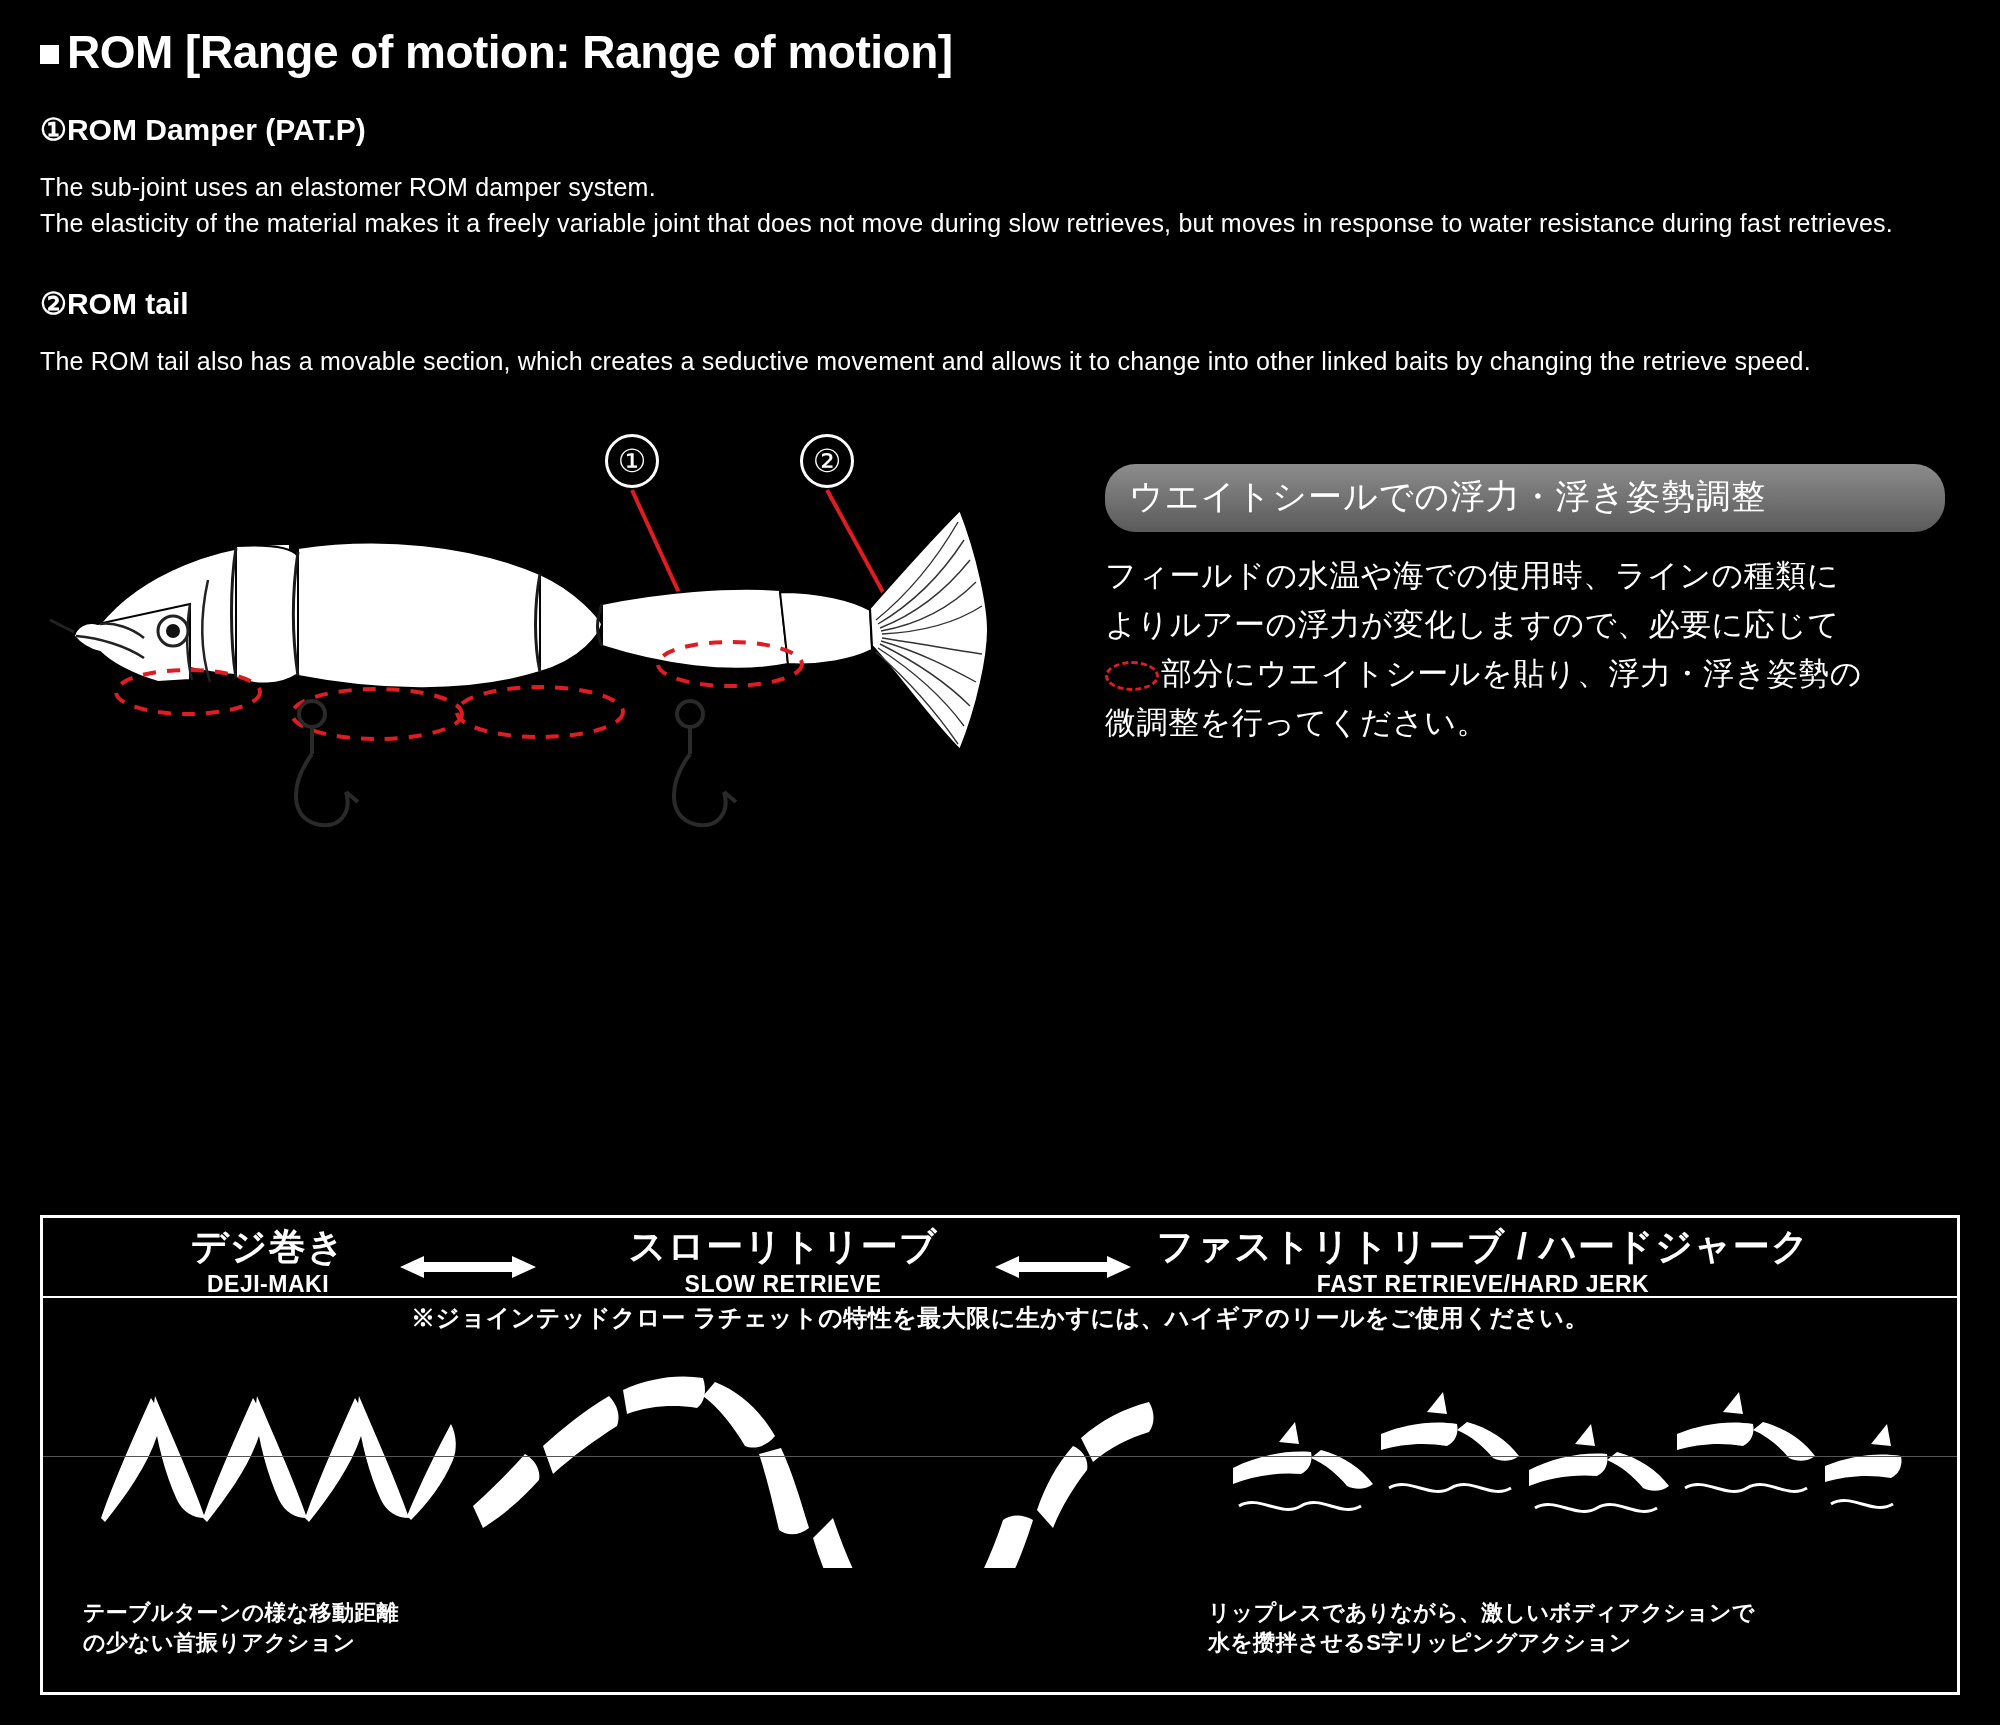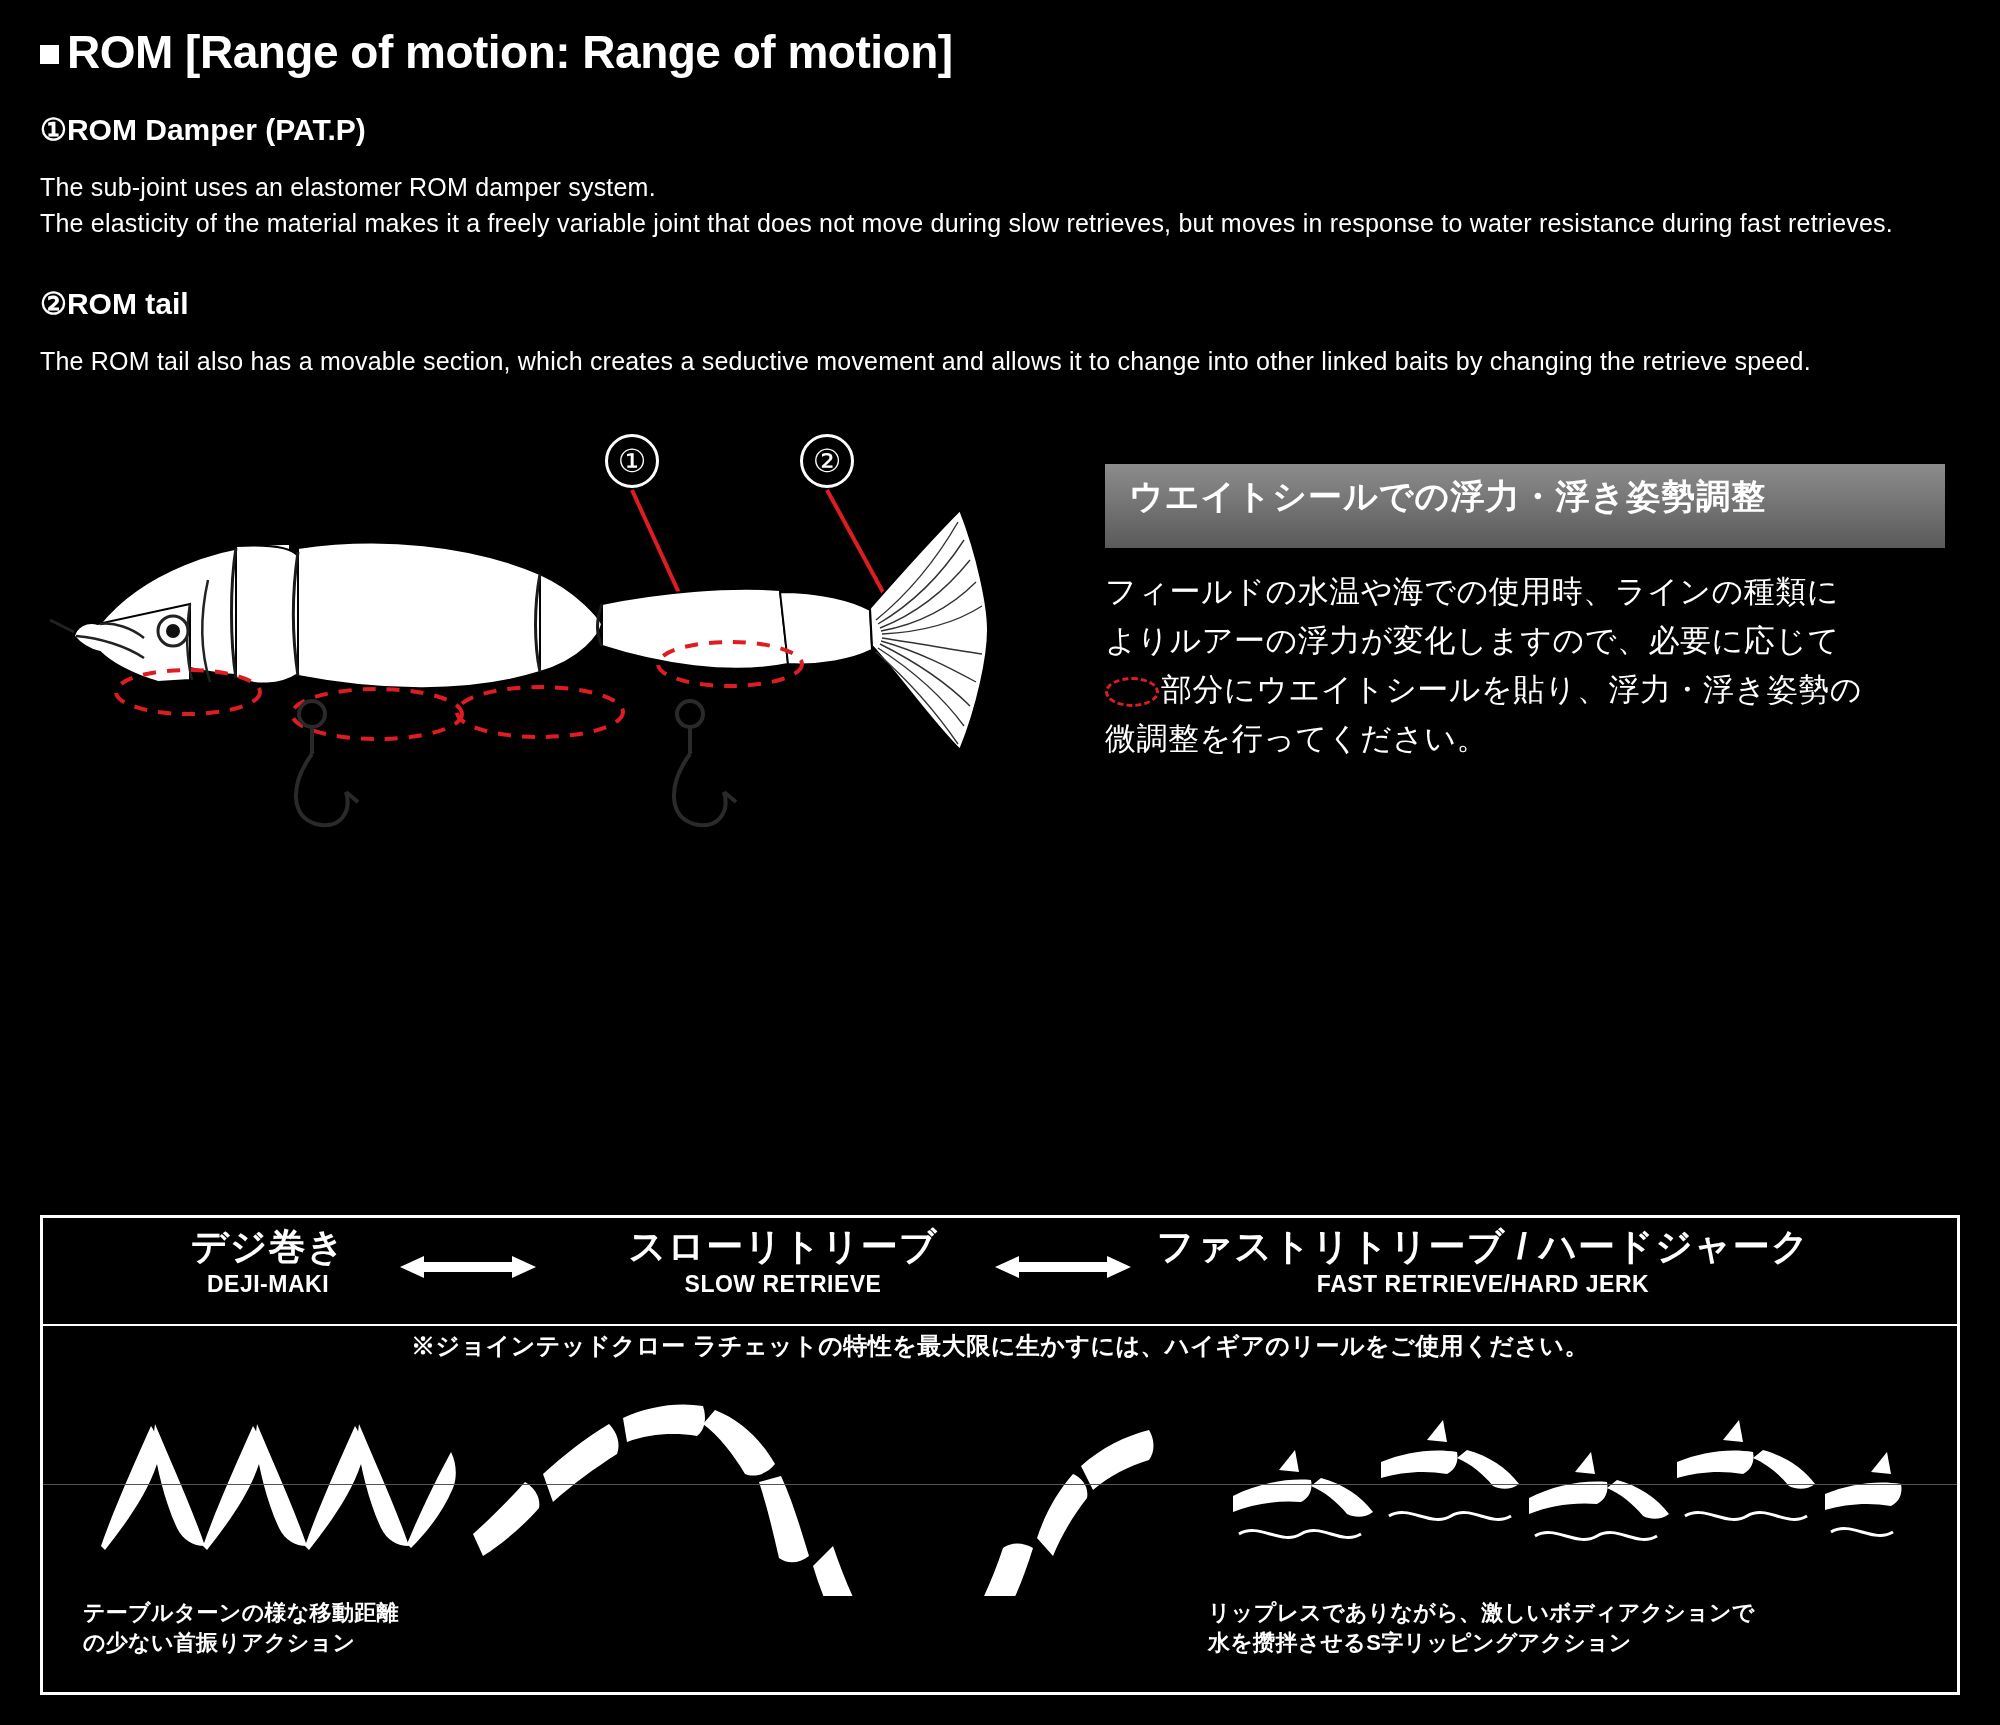--- a/index.html
+++ b/index.html
@@ -81,24 +81,25 @@
   
   .info {
     position: absolute;
     left: 1105px; top: 40px;
     width: 840px;
   }
   .info-title {
     background: linear-gradient(to bottom, #8c8c8c, #5a5a5a);
     color: #fff;
     font-size: 34px;
-    font-weight: bold;
-    padding: 10px 18px 28px 24px;
+    font-weight: normal;
+    padding: 10px 18px 12px 24px;
     letter-spacing: 1px;
     white-space: nowrap;
+    border-radius: 31px;
   }
   .info-body {
     margin-top: 20px;
     font-size: 31px;
     line-height: 1.58;
     letter-spacing: 0.5px;
     position: relative;
   }
   .red-oval-inline {
     display: inline-block;
@@ -114,21 +115,21 @@
     position: absolute;
     left: 40px;
     top: 1215px;
     width: 1920px;
     height: 480px;
     border: 3px solid #ffffff;
     background: #000;
   }
   .panel-head {
     position: relative;
-    height: 108px;
+    height: 80px;
     border-bottom: 2px solid #ffffff;
   }
   .mode {
     position: absolute;
     text-align: center;
     top: 10px;
   }
   .mode .jp {
     font-size: 37px;
     font-weight: bold;

